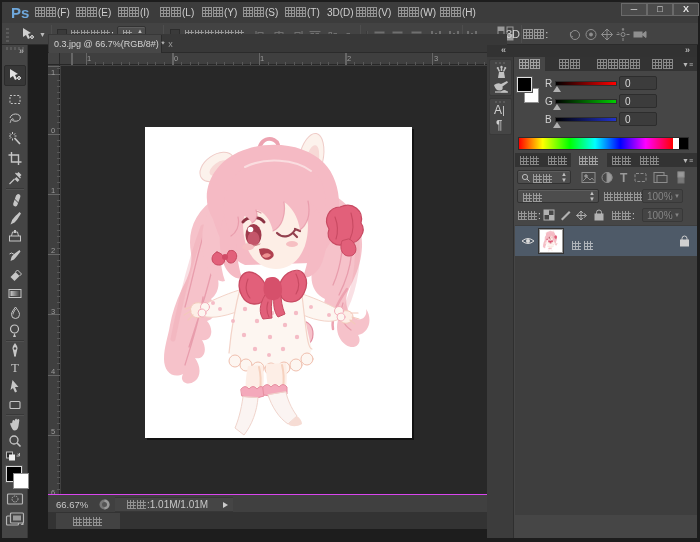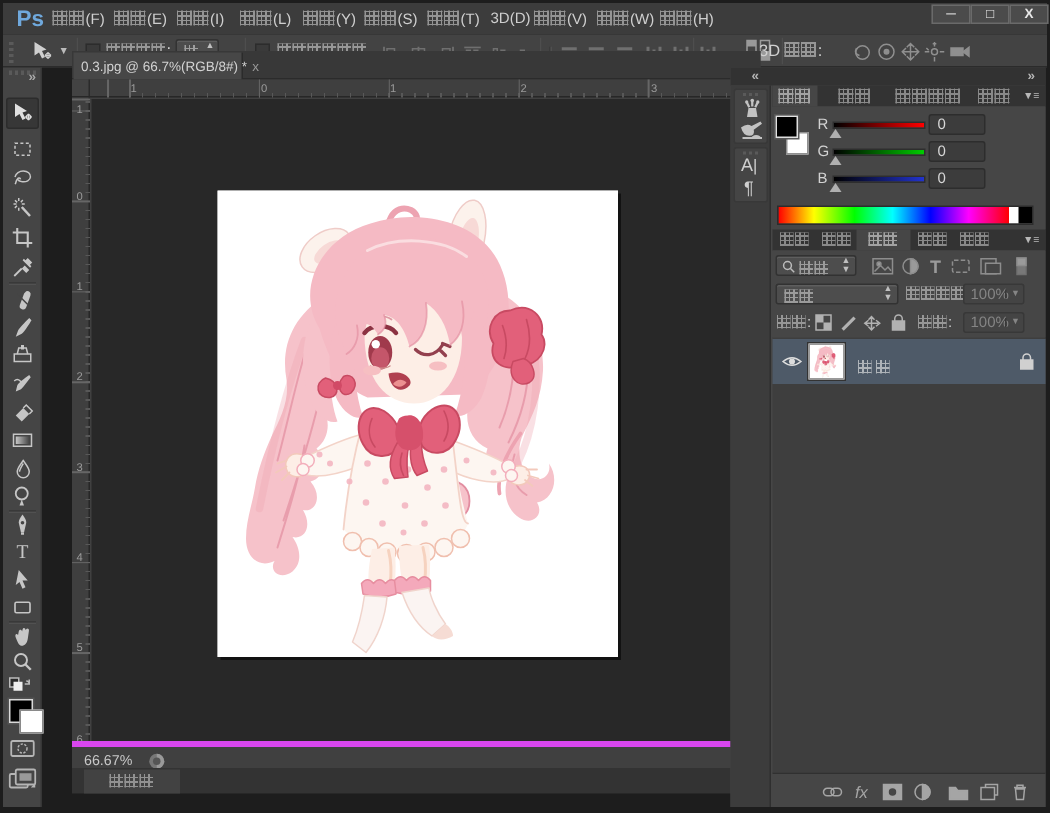--- a/index.html
+++ b/index.html
@@ -29,21 +29,21 @@
 #docarea{left:28px;top:34px;width:459px;height:478px;background:#404040;margin-left:20px;}
 #tabbar{position:absolute;left:0;top:0;width:459px;height:19px;background:#383838;border-bottom:1px solid #2b2b2b;}
 #dtab{position:absolute;left:1px;top:1px;width:113px;height:18px;background:#474747;color:#d2d2d2;font-size:9px;line-height:18px;padding-left:5px;border-right:1px solid #2b2b2b;white-space:nowrap;}
 #hruler{position:absolute;left:12px;top:19px;width:447px;height:12px;background:#3f3f3f;border-bottom:1px solid #272727;}
 #vruler{position:absolute;left:0;top:31px;width:12px;height:429px;background:#3f3f3f;border-right:1px solid #272727;}
 #rcorner{position:absolute;left:0;top:19px;width:12px;height:12px;background:#434343;border-right:1px solid #2a2a2a;border-bottom:1px solid #272727;}
 .rnum{position:absolute;font-size:7.5px;color:#9b9b9b;}
 #paste{position:absolute;left:13px;top:32px;width:433px;height:428px;background:#282828;}
 #vscroll{position:absolute;left:446px;top:32px;width:13px;height:428px;background:#3a3a3a;border-left:1px solid #2c2c2c;}
 #canvas{position:absolute;left:97px;top:93px;width:267px;height:311px;background:#fff;box-shadow:2px 2px 0 rgba(0,0,0,.55);}
-#statusbar{position:absolute;left:0;top:460px;width:459px;height:18px;background:#404040;border-top:4px solid #d946ef;font-size:10px;color:#c8c8c8;}
+#statusbar{position:absolute;left:0;top:460px;width:459px;height:18px;background:#404040;border-top:1px solid #d946ef;font-size:10px;color:#c8c8c8;}
 #timeline{position:absolute;left:0;top:478px;width:459px;height:17px;background:#333333;}
 #tltab{position:absolute;left:8px;top:1px;width:64px;height:16px;background:#424242;color:#c8c8c8;font-size:10px;text-align:center;padding-top:3px;}
 
 #rpanel{left:487px;top:45px;width:210px;height:493px;background:#464646;}
 #rtop{position:absolute;left:0;top:0;width:210px;height:12px;background:#323232;color:#b5b5b5;}
 #dock{position:absolute;left:0;top:12px;width:27px;height:481px;background:#3c3c3c;border-right:1px solid #2f2f2f;}
 .dgrp{position:absolute;left:2px;width:23px;background:#454545;border-radius:2px;border:1px solid #383838;}
 .ptabbar{position:absolute;left:28px;width:182px;height:14px;background:#333333;}
 .ptab{position:absolute;top:0;height:14px;color:#c2c2c2;font-size:10px;padding:2px 4px 0;}
 .ptab.act{background:#464646;color:#e0e0e0;}
@@ -372,20 +372,24 @@
 </g>
 </g>
 </svg></div>
 <div id="statusbar">
 <span class="abs" style="left:8px;top:4px;font-size:9.5px">66.67%</span>
 <svg class="abs" style="left:51px;top:4px" width="11" height="11">
           <circle cx="5.5" cy="5.5" r="5" fill="#777"></circle>
           <path d="M5.5 .5 a5 5 0 0 1 0 10 z" fill="#999"></path>
           <circle cx="5.5" cy="5.5" r="2.5" fill="#555"></circle>
         </svg>
+<div class="abs" style="left:67px;top:2px;width:118px;height:15px;background:#454545;border:1px solid #373737;border-left:none;border-right:none">
+<span class="abs" style="left:12px;top:1px;color:#c8c8c8"><i class="s"></i><i class="s"></i>:1.01M/1.01M</span>
+<span class="abs" style="right:5px;top:4px;width:0;height:0;border-top:3.5px solid transparent;border-bottom:3.5px solid transparent;border-left:5px solid #ccc"></span>
+        </div>
 </div>
 <div id="timeline">
         <div id="tltab"><i class="s"></i><i class="s"></i><i class="s"></i></div>
 <span class="abs" style="right:10px;top:4px;font-size:7px;color:#a8a8a8">▼<span style="letter-spacing:0">≡</span></span>
 </div>
 </div>
 <div class="abs" id="rpanel">
 <div id="rtop">
         <span class="abs" style="left:14px;top:0px;font-size:9px;font-weight:bold">«</span>
         <span class="abs" style="right:7px;top:0px;font-size:9px;font-weight:bold">»</span>
@@ -515,27 +519,13 @@
               <use href="#girlart"></use>
             </svg>
   </div>
   <span class="abs" style="left:57px;top:9px;color:#f0f0f0;font-style:italic;font-weight:bold"><i class="s"></i><i class="s" style="margin-left:2px"></i></span>
   <svg class="abs" style="right:7px;top:9px" width="11" height="12" fill="none" stroke="#d0d0d0">
             <rect x="1.5" y="5" width="8" height="6" fill="#d0d0d0"></rect>
             <path d="M3 5 v-1.5 a2.5 2.5 0 0 1 5 0 V5"></path>
           </svg>
  </div>
 </div>
-<div class="abs" style="left:28px;top:470px;width:182px;height:23px;background:#464646;border-top:1px solid #303030">
- <svg class="abs" style="left:33px;top:6px" width="150" height="12" fill="none" stroke="#a5a5a5">
-  <path d="M1 6 a2.5 2.5 0 0 1 2.5-2.5 h2 a2.5 2.5 0 0 1 0 5 h-2 A2.5 2.5 0 0 1 1 6 Z M6 6 a2.5 2.5 0 0 1 2.5-2.5 h2 a2.5 2.5 0 0 1 0 5 h-2 A2.5 2.5 0 0 1 6 6 Z"></path>
-  <text x="22" y="10" font-size="11" font-style="italic" fill="#a5a5a5" stroke="none">fx</text>
-  <rect x="41" y="1" width="12" height="10" fill="#a5a5a5"></rect>
-          <circle cx="47" cy="6" r="3" fill="#464646"></circle>
-  <circle cx="67" cy="6" r="5"></circle>
-          <path d="M67 1 a5 5 0 0 1 0 10 z" fill="#a5a5a5"></path>
-  <path d="M85 3 h4 l1.5 2 h6.5 v6 h-12 z" fill="#a5a5a5"></path>
-  <rect x="106" y="3" width="9" height="8" fill="none"></rect>
-          <path d="M109 3 v-2 h8 v7 h-2"></path>
-  <path d="M128 3 h8 M130 3 v-1.5 h4 V3 M129 4 l.7 7 h4.6 l.7 -7 z" stroke-width="1"></path>
- </svg>
-</div>
 </div>
 </div>
 </body></html>

